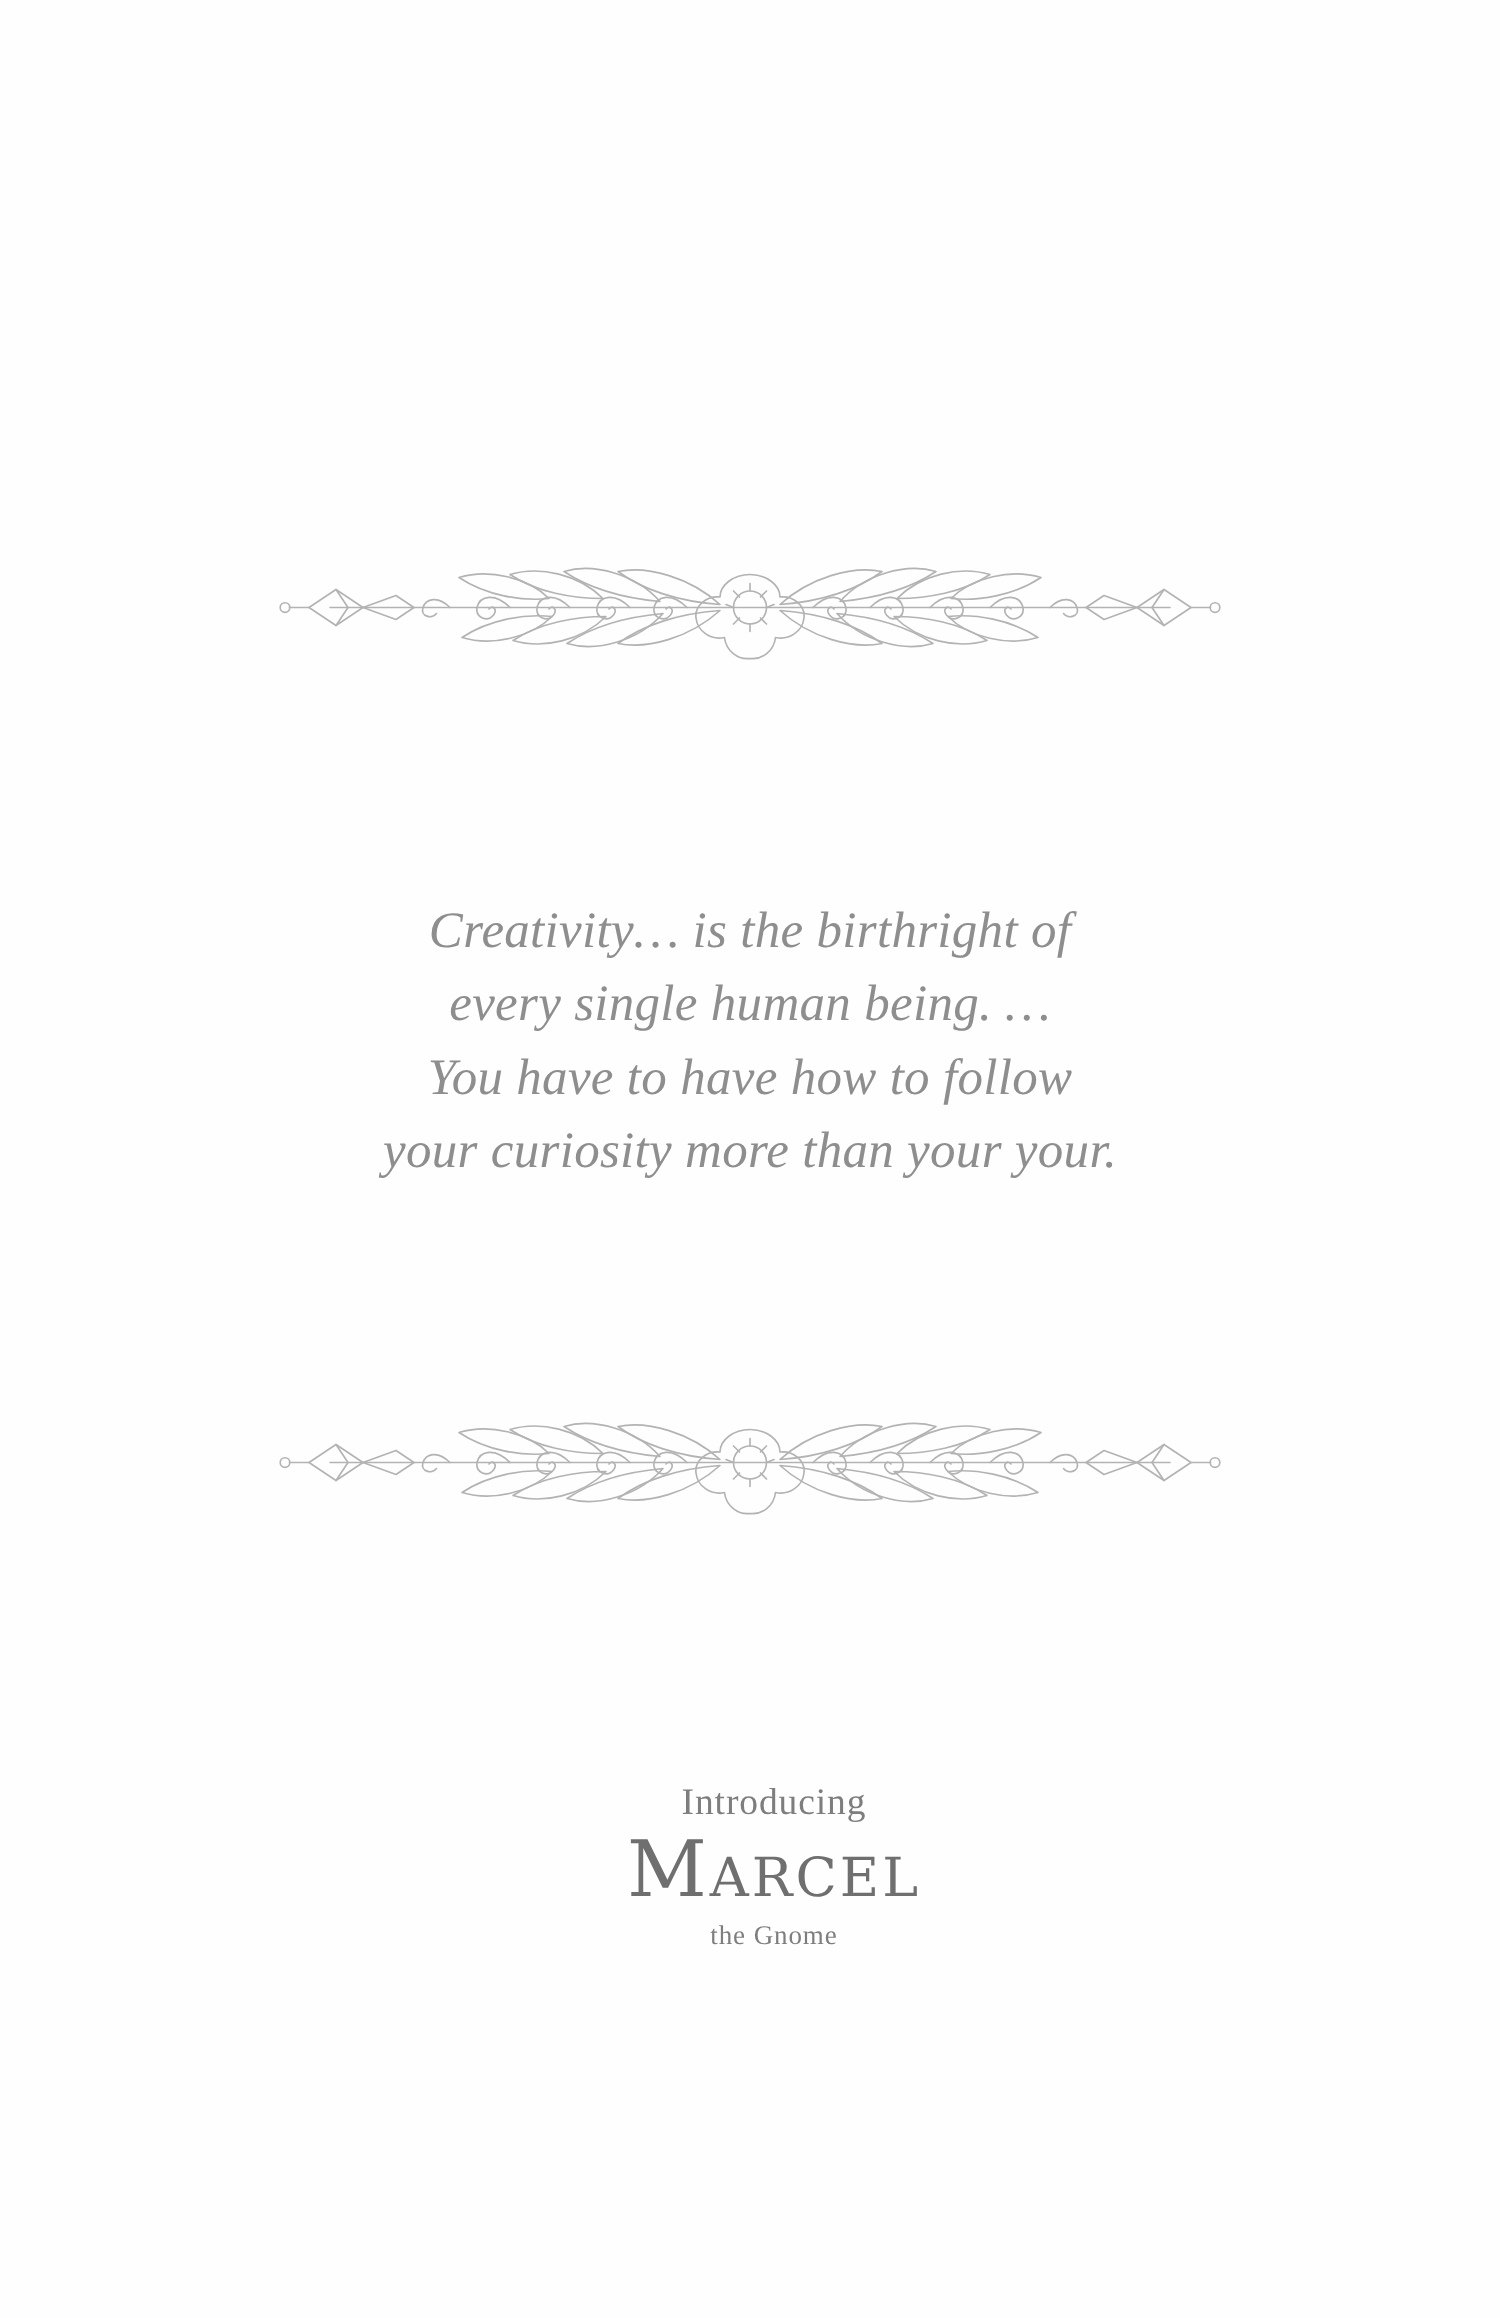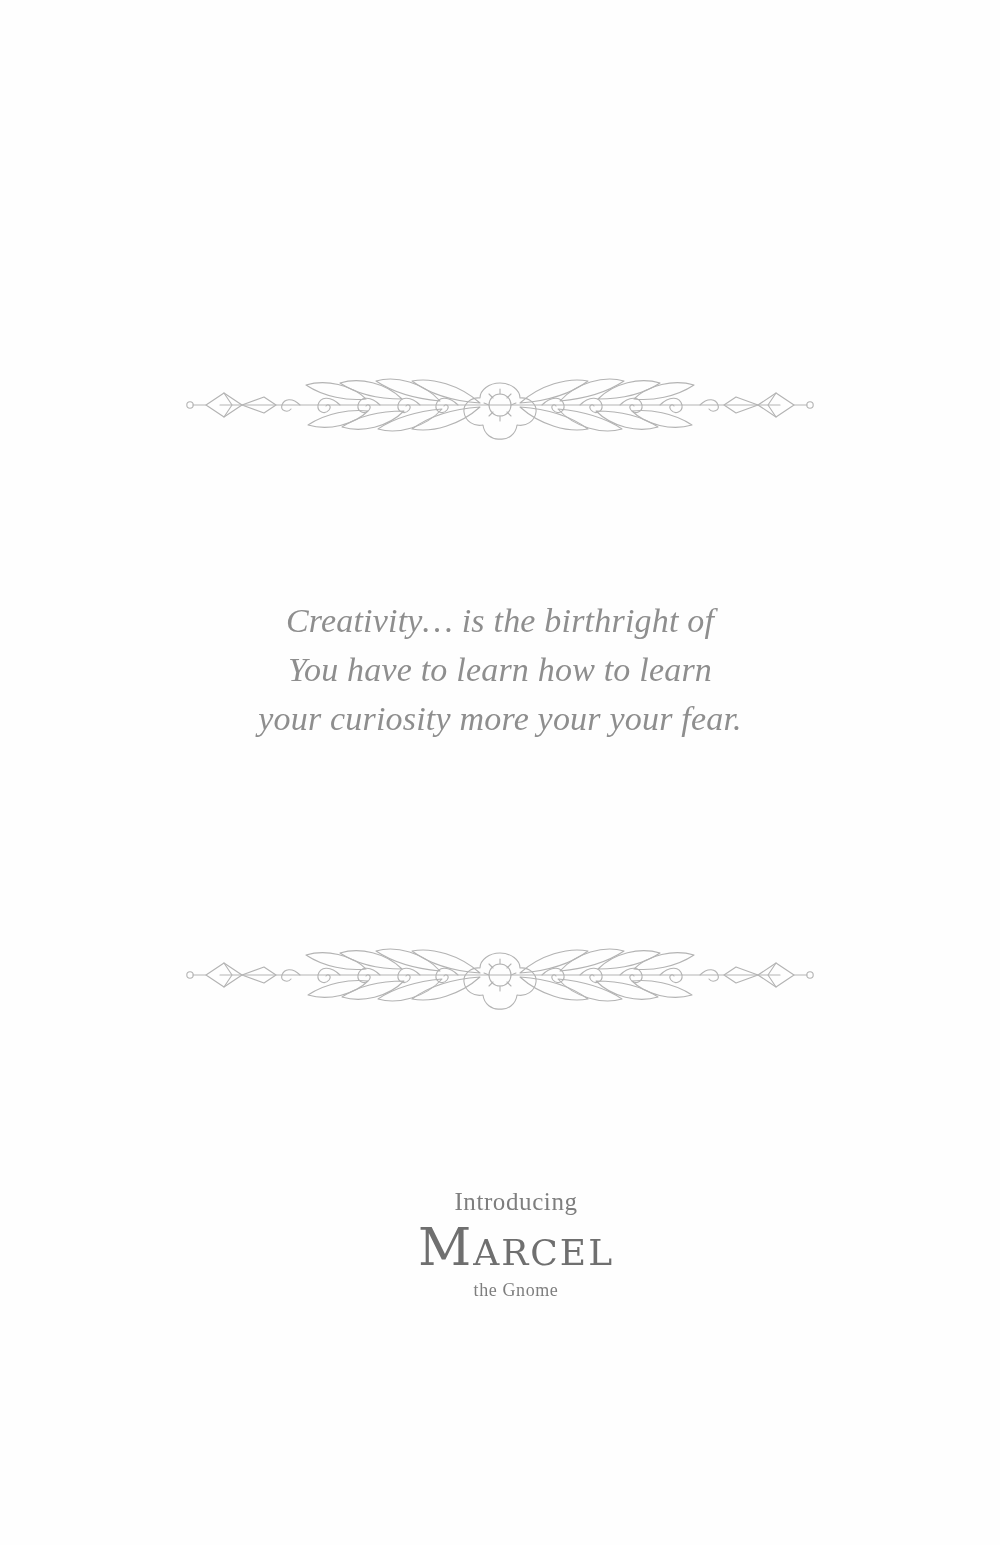--- a/index.html
+++ b/index.html
@@ -162,22 +162,23 @@
       <path d="M362 60 C372 50 382 52 384 60 C385 67 377 70 373 65 C370 61 374 58 376 61"></path>
 
       <path d="M120 60 C112 52 104 54 102 60 C100 66 108 68 111 64"></path>
       <path d="M520 60 C528 52 536 54 538 60 C540 66 532 68 529 64"></path>
     </svg>
   </div>
 
   <div class="quote-block">
     <div class="quote-text">
       <span class="quote-line">Creativity… is the birthright of</span>
-      <span class="quote-line">You have to learn how to learn</span>
-      <span class="quote-line">your curiosity more your your fear.</span>
+      <span class="quote-line">every single human being. …</span>
+      <span class="quote-line">You have to have how to follow</span>
+      <span class="quote-line">your curiosity more than your your.</span>
     </div>
   </div>
 
   <div class="ornament ornament-bottom">
     <svg width="640" height="120" viewBox="0 0 640 120" fill="none" stroke="#b3b3b3" stroke-width="1.1" stroke-linecap="round" stroke-linejoin="round">
       <line x1="40" y1="60" x2="600" y2="60"></line>
       <circle cx="10" cy="60" r="3.2"></circle>
       <circle cx="630" cy="60" r="3.2"></circle>
       <line x1="13" y1="60" x2="26" y2="60"></line>
       <line x1="614" y1="60" x2="627" y2="60"></line>

